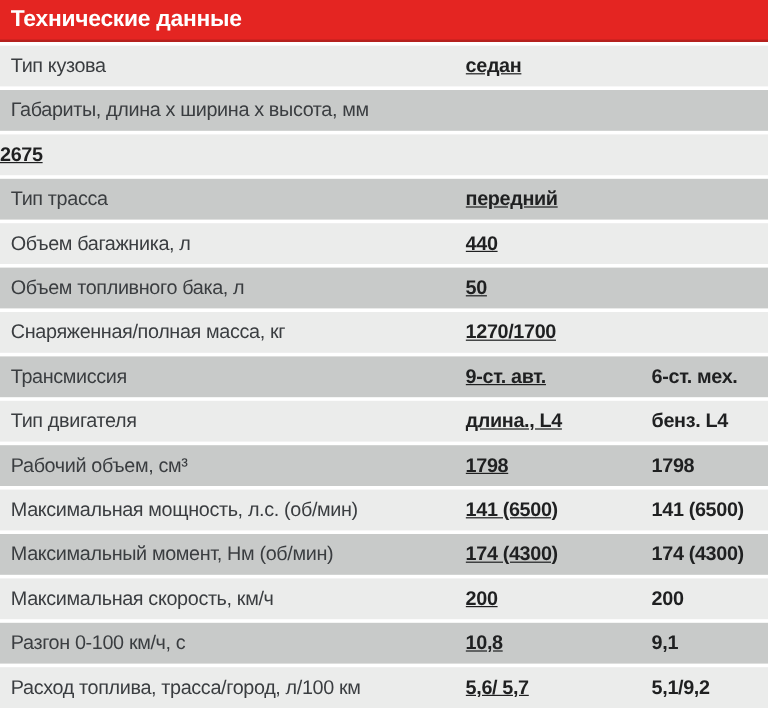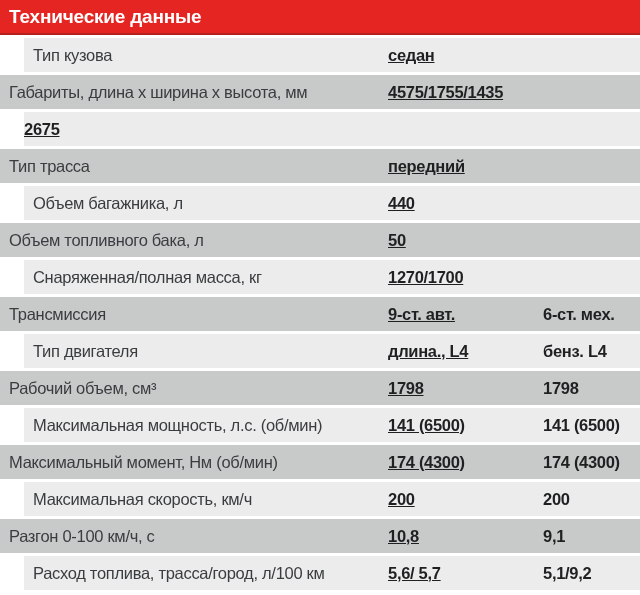--- a/index.html
+++ b/index.html
@@ -35,21 +35,21 @@
     width: 640px;
   }
   .row {
     height: 34px;
     margin-top: 3px;
     display: flex;
     align-items: center;
     font-size: 16.5px;
     letter-spacing: -0.3px;
   }
-  .row.light { background: var(--row-light, #ebeceb); margin-left: 24px; }
+  .row.light { background: var(--row-light, #ebeceb); }
   .row.dark  { background: var(--row-dark,  #c8cac9); }
   .cell { white-space: nowrap; overflow: hidden; }
   .cell.label {
     flex: 1 1 auto;
     padding-left: 9px;
     color: var(--label-fg, #3a3d40);
   }
   .cell.v1 {
     flex: 0 0 155px;
     width: 155px;
@@ -72,21 +72,20 @@
     <span class="title-text">Технические данные</span>
   </div>
   <div class="spec-table" id="spec-table">
       <div class="row light">
         <span class="cell label">Тип кузова</span>
         <span class="cell v1">седан</span>
         <span class="cell v2"></span>
       </div>
       <div class="row dark">
         <span class="cell label">Габариты, длина х ширина х высота, мм</span>
-        <span class="cell v1">4575/1755/1435</span>
         <span class="cell v2"></span>
       </div>
       <div class="row light">
         <span class="cell v1">2675</span>
         <span class="cell v2"></span>
       </div>
       <div class="row dark">
         <span class="cell label">Тип трасса</span>
         <span class="cell v1">передний</span>
         <span class="cell v2"></span>

